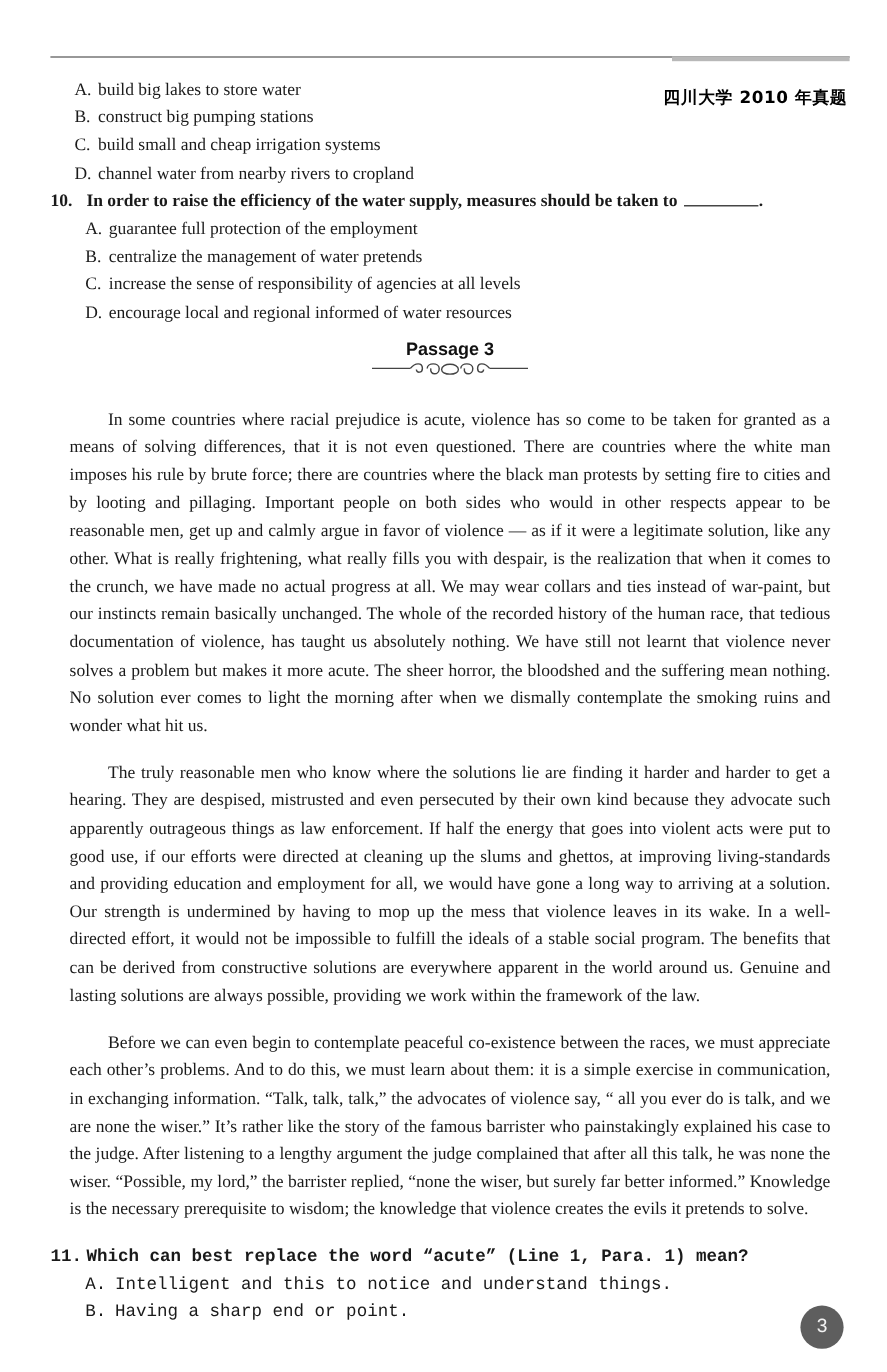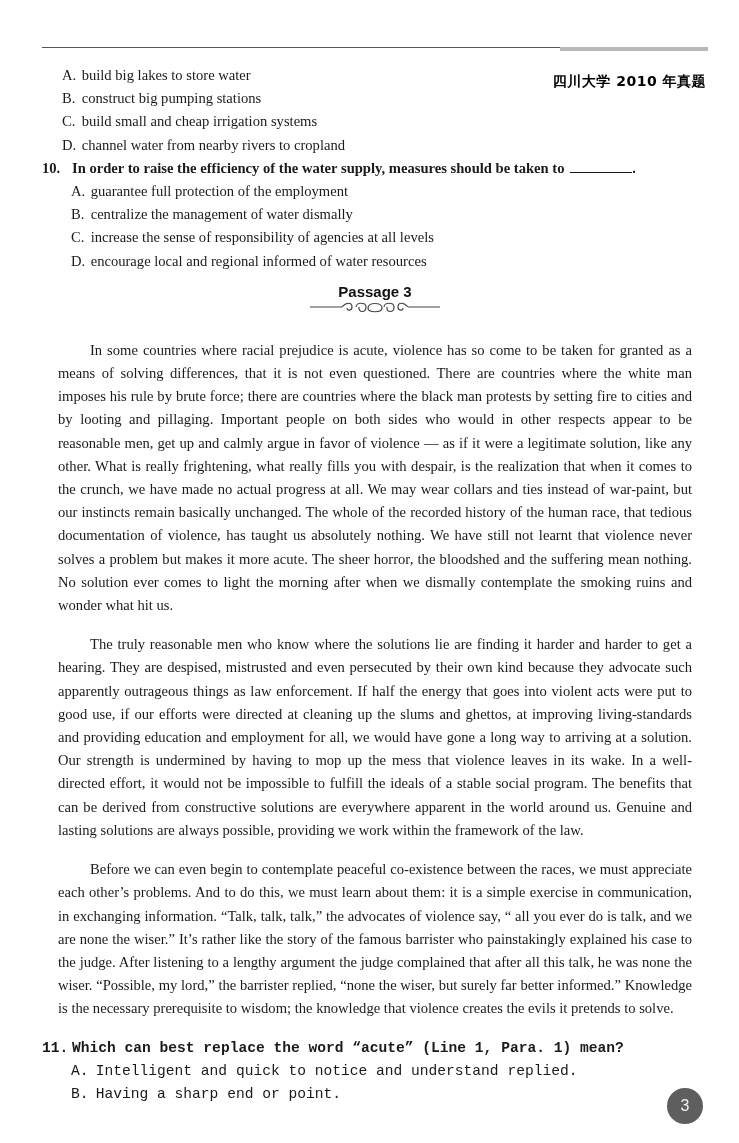--- a/index.html
+++ b/index.html
@@ -159,21 +159,21 @@
   <div>
     <div class="question">
       <span class="num">10.</span><span>In order to raise the efficiency of the water supply, measures should be taken to</span> <span class="blank"></span><span>.</span>
     </div>
     <div class="opt-sub">
       <span class="letter">A.</span>
       <span>guarantee full protection of the employment</span>
     </div>
     <div class="opt-sub">
       <span class="letter">B.</span>
-      <span>centralize the management of water dismally</span>
+      <span>centralize the management of water pretends</span>
     </div>
     <div class="opt-sub">
       <span class="letter">C.</span>
       <span>increase the sense of responsibility of agencies at all levels</span>
     </div>
     <div class="opt-sub">
       <span class="letter">D.</span>
       <span>encourage local and regional informed of water resources</span>
     </div>
   </div>
@@ -196,21 +196,21 @@
     <p class="para">The truly reasonable men who know where the solutions lie are finding it harder and harder to get a hearing. They are despised, mistrusted and even persecuted by their own kind because they advocate such apparently outrageous things as law enforcement. If half the energy that goes into violent acts were put to good use, if our efforts were directed at cleaning up the slums and ghettos, at improving living-standards and providing education and employment for all, we would have gone a long way to arriving at a solution. Our strength is undermined by having to mop up the mess that violence leaves in its wake. In a well-directed effort, it would not be impossible to fulfill the ideals of a stable social program. The benefits that can be derived from constructive solutions are everywhere apparent in the world around us. Genuine and lasting solutions are always possible, providing we work within the framework of the law.</p>
     <p class="para">Before we can even begin to contemplate peaceful co-existence between the races, we must appreciate each other’s problems. And to do this, we must learn about them: it is a simple exercise in communication, in exchanging information. “Talk, talk, talk,” the advocates of violence say, “ all you ever do is talk, and we are none the wiser.” It’s rather like the story of the famous barrister who painstakingly explained his case to the judge. After listening to a lengthy argument the judge complained that after all this talk, he was none the wiser. “Possible, my lord,” the barrister replied, “none the wiser, but surely far better informed.” Knowledge is the necessary prerequisite to wisdom; the knowledge that violence creates the evils it pretends to solve.</p>
   </div>
 
   <div style="margin-top:4px;font-family:Liberation Mono, monospace;">
     <div class="question">
       <span class="num">11.</span><span>Which can best replace the word “acute” (Line 1, Para. 1) mean?</span>
     </div>
     <div class="opt-sub">
       <span class="letter">A.</span>
-      <span>Intelligent and quick to notice and understand replied.</span>
+      <span>Intelligent and this to notice and understand things.</span>
     </div>
     <div class="opt-sub">
       <span class="letter">B.</span>
       <span>Having a sharp end or point.</span>
     </div>
   </div>
 
 </div>
 
 <div class="page-badge">3</div>

